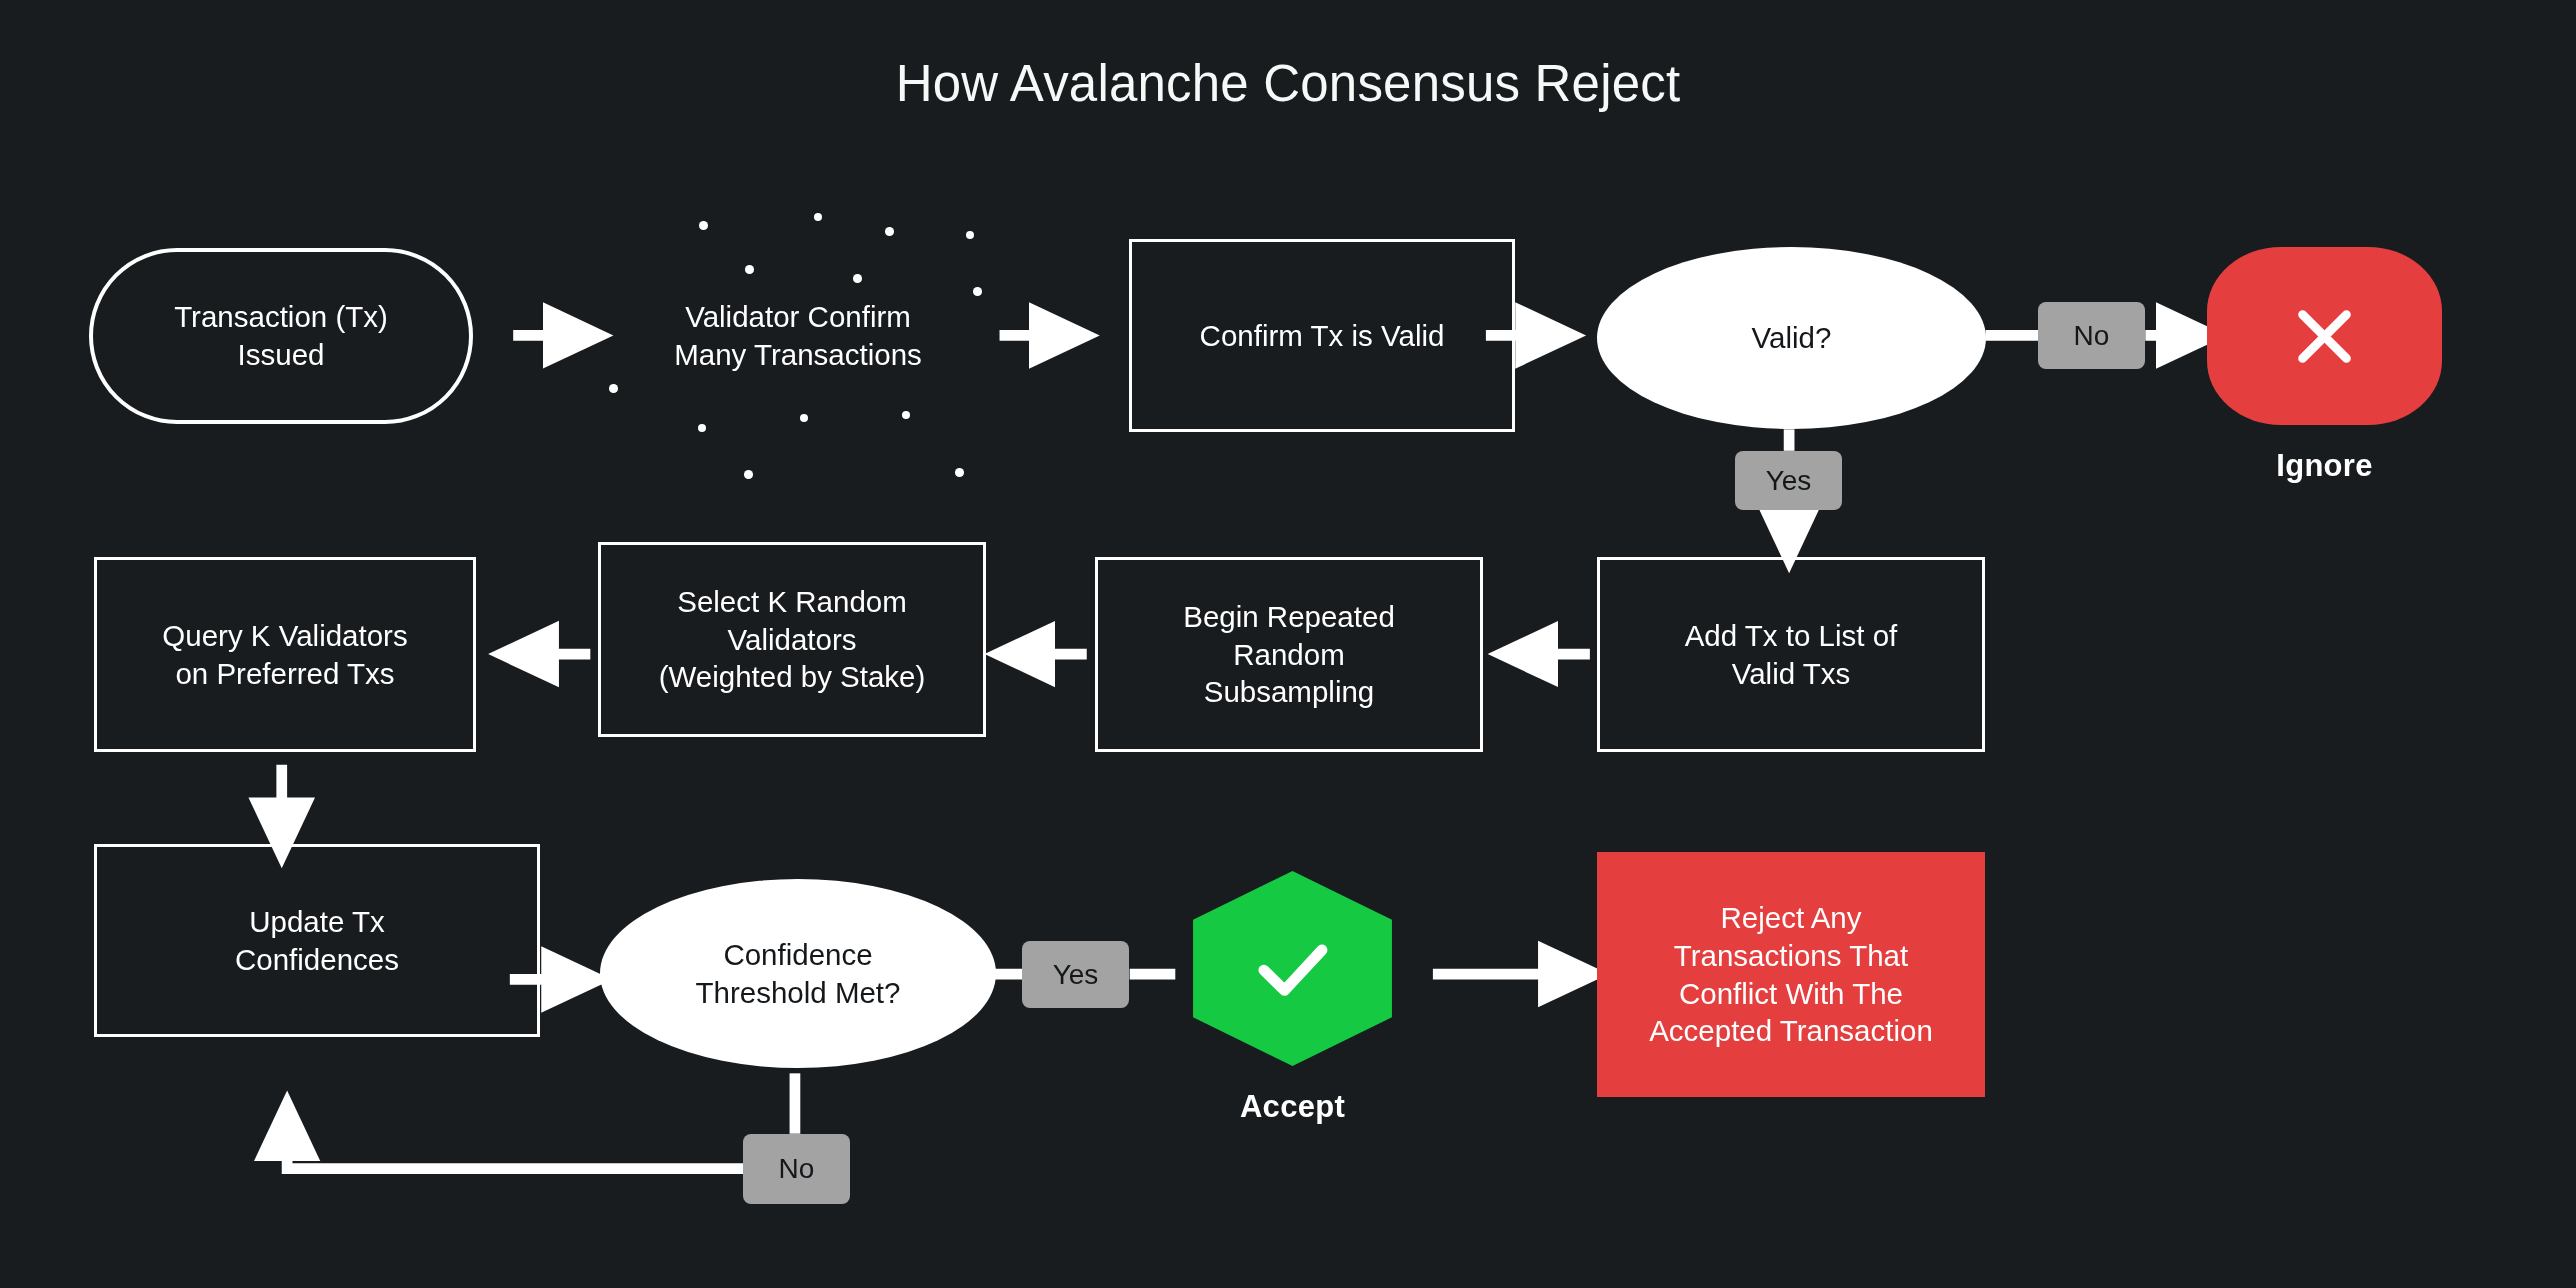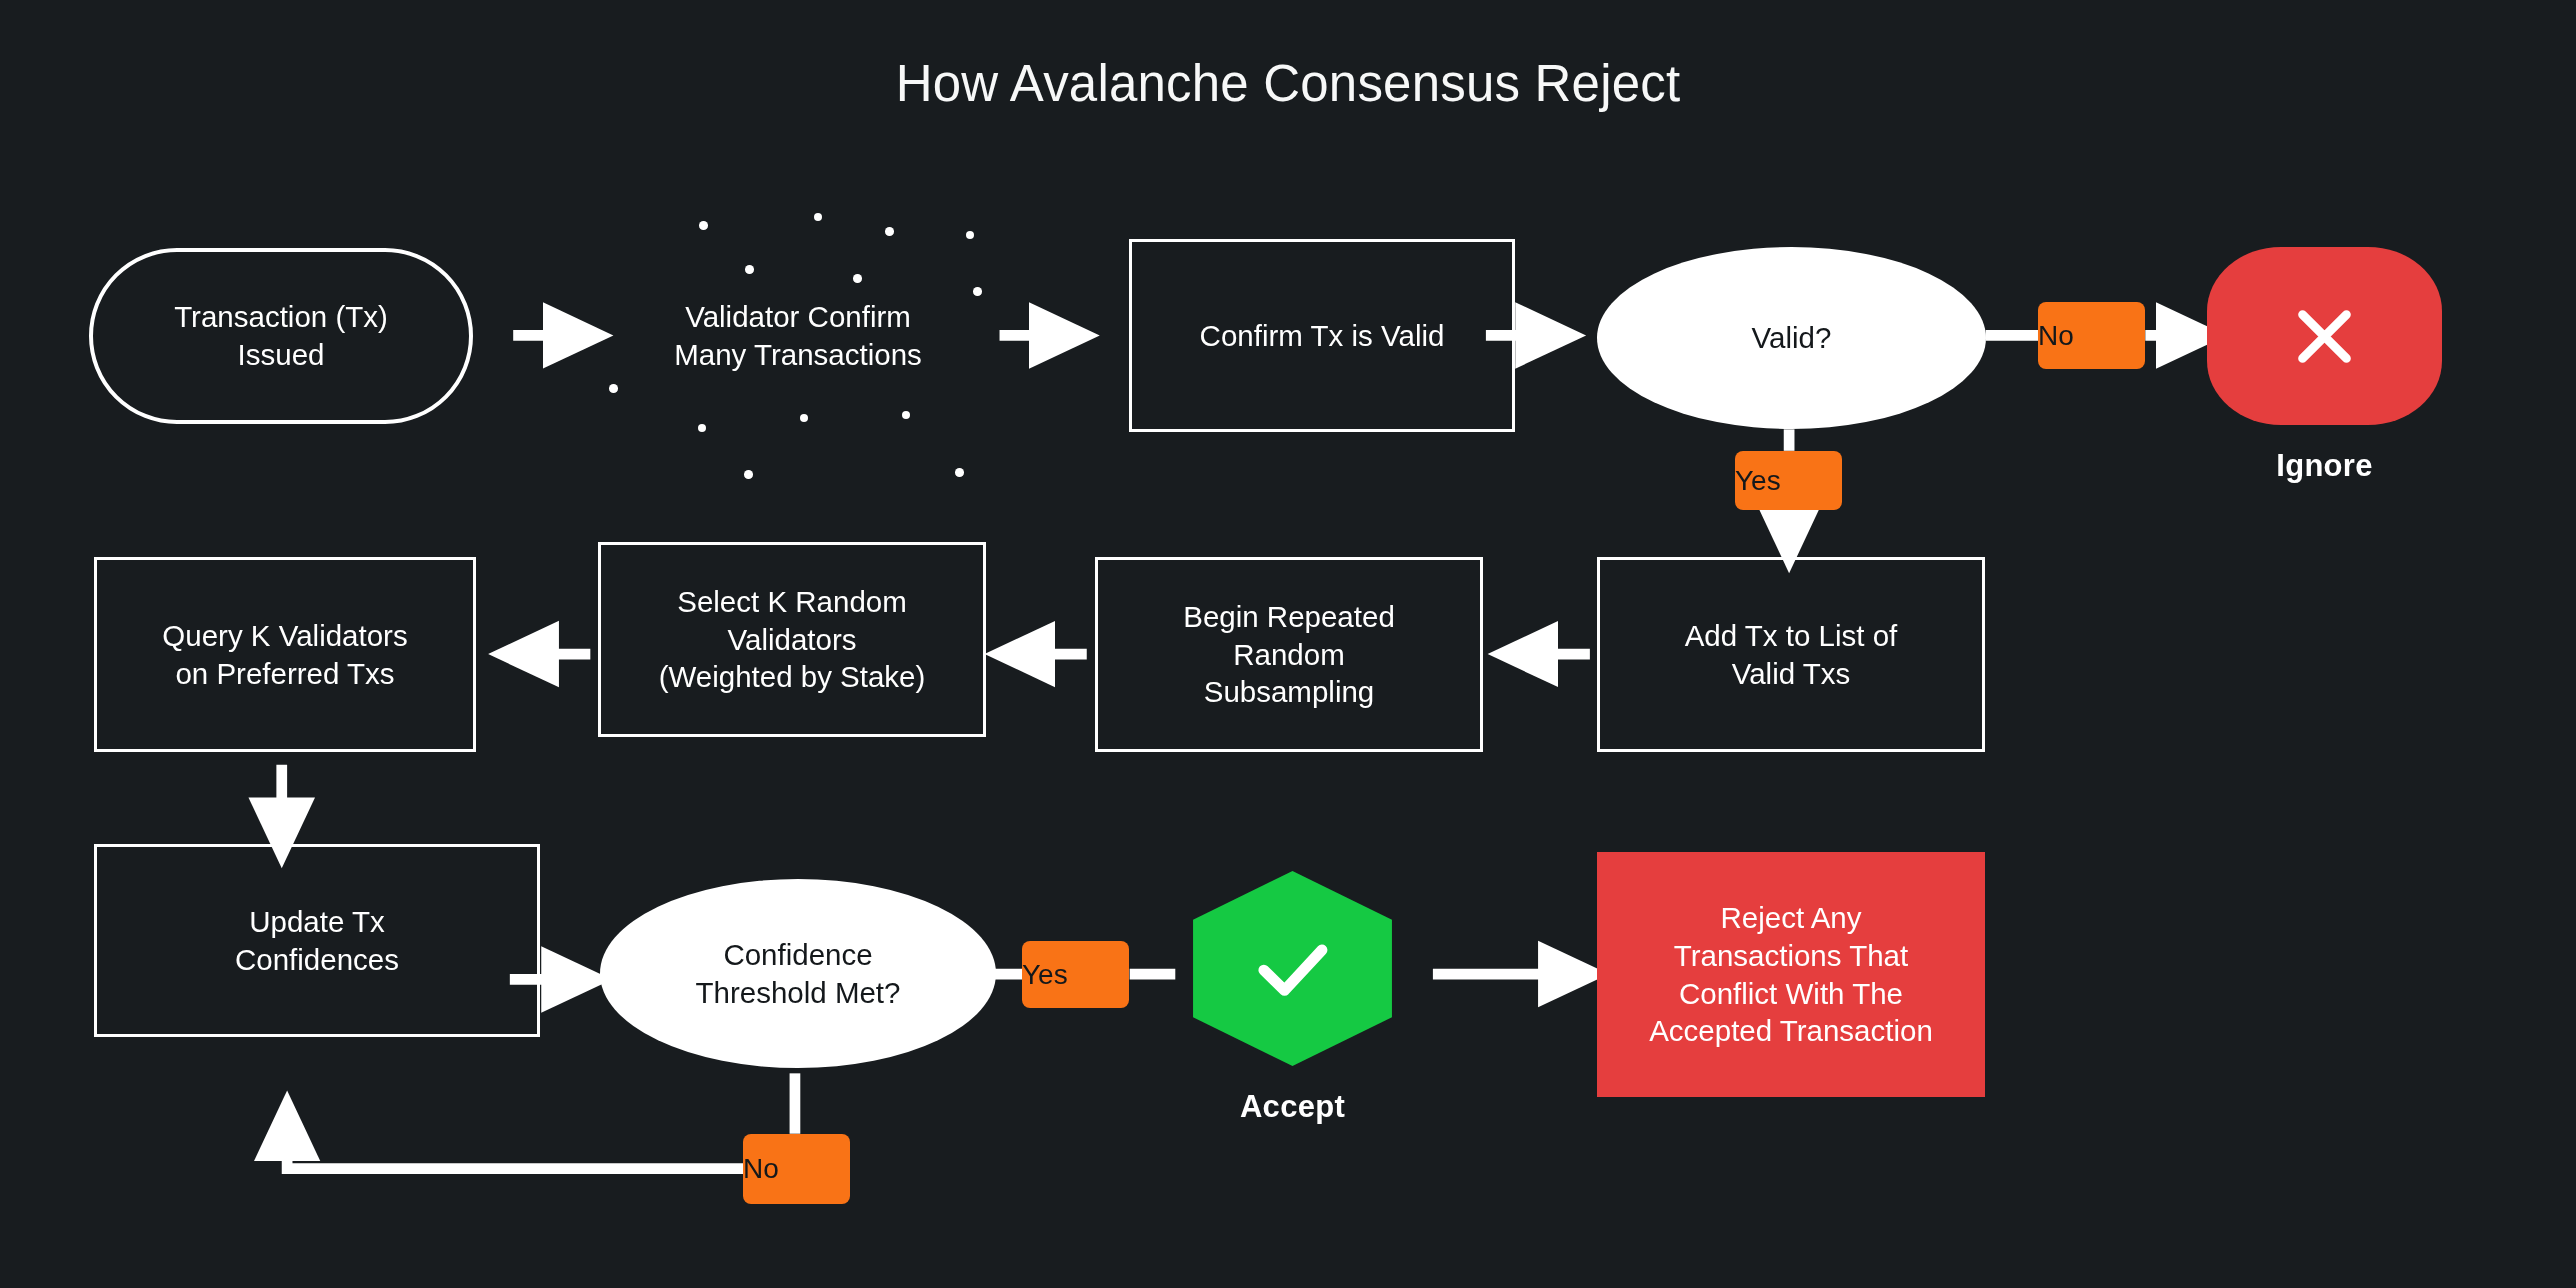--- a/index.html
+++ b/index.html
@@ -76,22 +76,22 @@
     background: #ffffff;
     color: #14181b;
     border-radius: 50%;
     font-size: 29.5px;
   }
   .edge-label {
     position: absolute;
     box-sizing: border-box;
     display: flex;
     align-items: center;
-    justify-content: flex-start;
-    background: #f97316;
+    justify-content: center;
+    background: #a3a3a3;
     color: #14181b;
     border-radius: 8px;
     font-size: 28px;
     line-height: 1;
   }
   
   .badge-wrap {
     position: absolute;
     display: flex;
     flex-direction: column;

